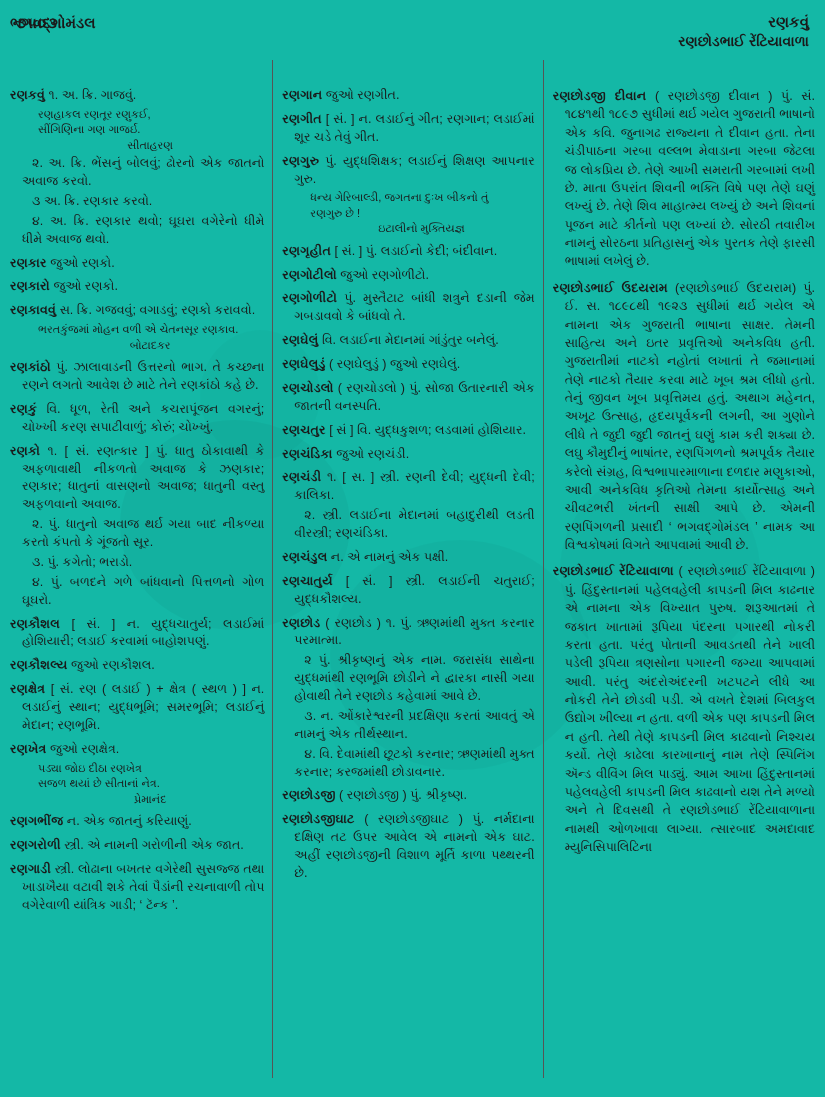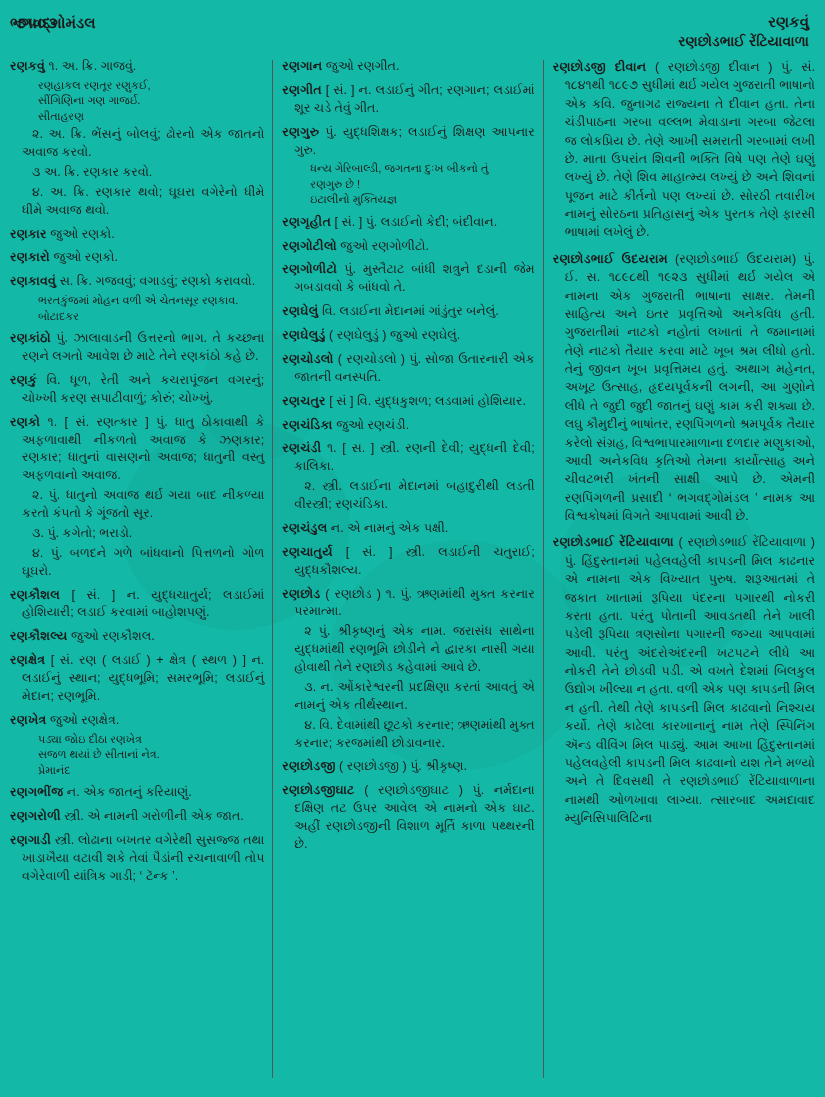--- a/index.html
+++ b/index.html
@@ -78,20 +78,21 @@
   .columns {
     position: relative;
     display: flex;
     align-items: flex-start;
     height: 1020px;
   }
   .col {
     box-sizing: border-box;
     font-size: 12.6px;
     line-height: 1.42;
+    margin-top: 29px;
   }
   .col-1 { width: 263px; padding-right: 8px; }
   .col-2 { width: 270px; padding-left: 9px; padding-right: 8px; }
   .col-3 { width: 272px; padding-left: 9px; }
 
   .rule {
     width: 1px;
     align-self: stretch;
     background: #555;
     margin: 2px 0 0 0;
@@ -120,21 +121,21 @@
     display: block;
     font-size: 11.2px;
     margin: 2px 0 2px 0;
     padding-left: 16px;
     text-indent: 0;
     line-height: 1.38;
   }
   .quote .qline { display: block; }
   .src {
     display: block;
-    text-align: left;
+    text-align: center;
     font-size: 11.2px;
     padding-right: 2px;
   }
 
   
   .article {
     margin: 0 0 8px 0;
     text-indent: -12px;
     padding-left: 12px;
     text-align: justify;

